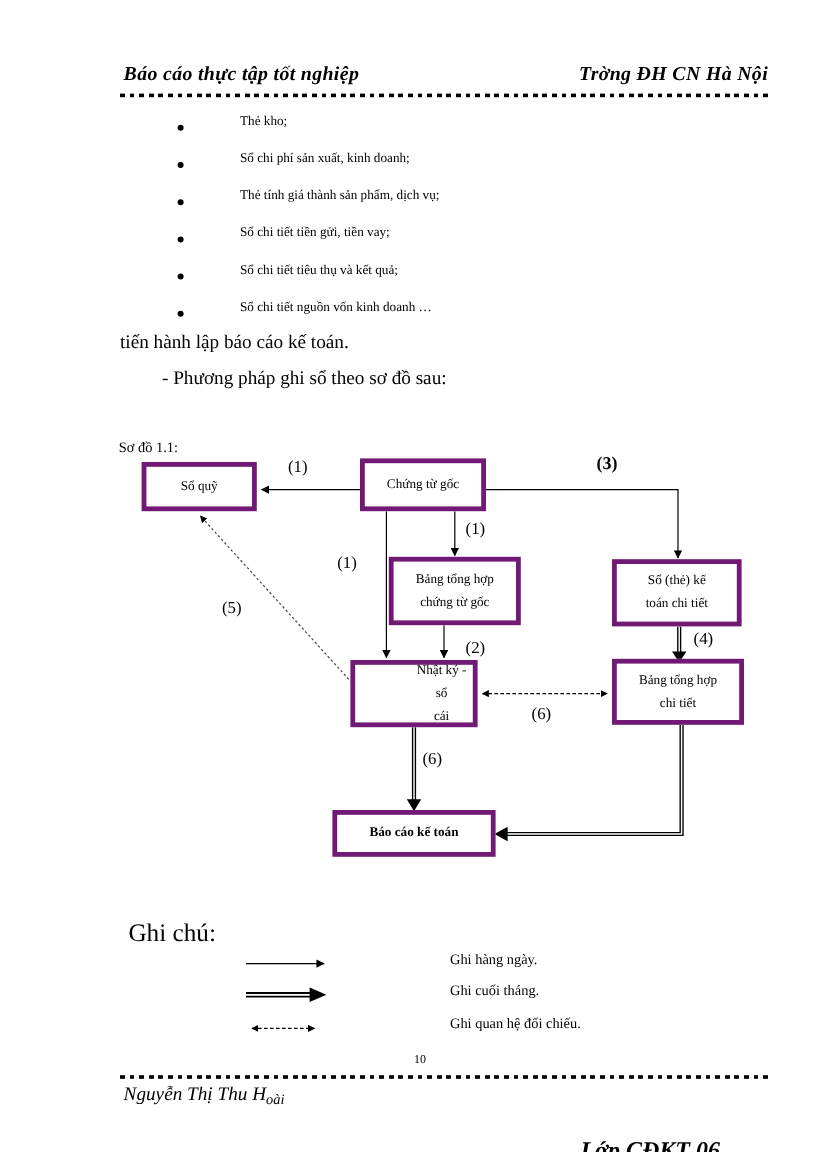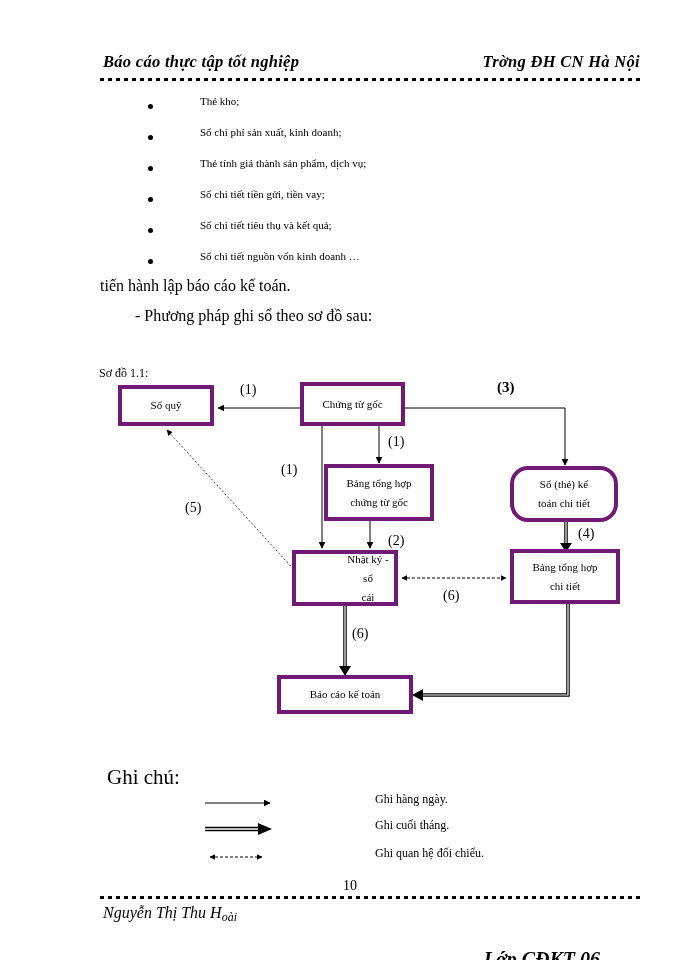--- a/index.html
+++ b/index.html
@@ -161,21 +161,21 @@
     height: 22px;
   }
 
   
   #page-number {
     position: absolute;
     left: 0;
     top: 878px;
     width: 700px;
     text-align: center;
-    font-size: 14px;
+    font-size: 10px;
   }
   #footer {
     position: absolute;
     left: 100px;
     top: 896px;
     width: 540px;
     height: 34px;
   }
   #footer .dot-rule { top: 0px; }
   .ftr-left {
@@ -294,36 +294,36 @@
 
     <div class="node" style="left:300px; top:382px; width:105px; height:44px;">
       <span>Chứng từ gốc</span>
     </div>
 
     <div class="node" style="left:324px; top:464px; width:110px; height:57px; white-space:pre-line;">
       <span>Bảng tổng hợp
 chứng từ gốc</span>
     </div>
 
-    <div class="node" style="left:510px; top:466px; width:108px; height:56px; white-space:pre-line;border-radius:18px;">
+    <div class="node" style="left:510px; top:466px; width:108px; height:56px; white-space:pre-line;">
       <span>Sổ (thẻ) kế
 toán chi tiết</span>
     </div>
 
     <div class="node" style="left:292px; top:550px; width:106px; height:56px; white-space:pre-line;padding-left:46px;">
       <span>Nhật ký - sổ
 cái</span>
     </div>
 
     <div class="node" style="left:510px; top:549px; width:110px; height:55px; white-space:pre-line;">
       <span>Bảng tổng hợp
 chi tiết</span>
     </div>
 
-    <div class="node" style="left:277px; top:675px; width:136px; height:39px;">
+    <div class="node" style="left:277px; top:675px; width:136px; height:39px;font-weight:bold;">
       <span>Báo cáo kế toán</span>
     </div>
 
     <div class="edge-label" style="left:240px; top:382px;">(1)</div>
 
     <div class="edge-label bold" style="left:497px; top:379px; font-size:15px;">(3)</div>
 
     <div class="edge-label" style="left:388px; top:434px;">(1)</div>
 
     <div class="edge-label" style="left:281px; top:462px;">(1)</div>

